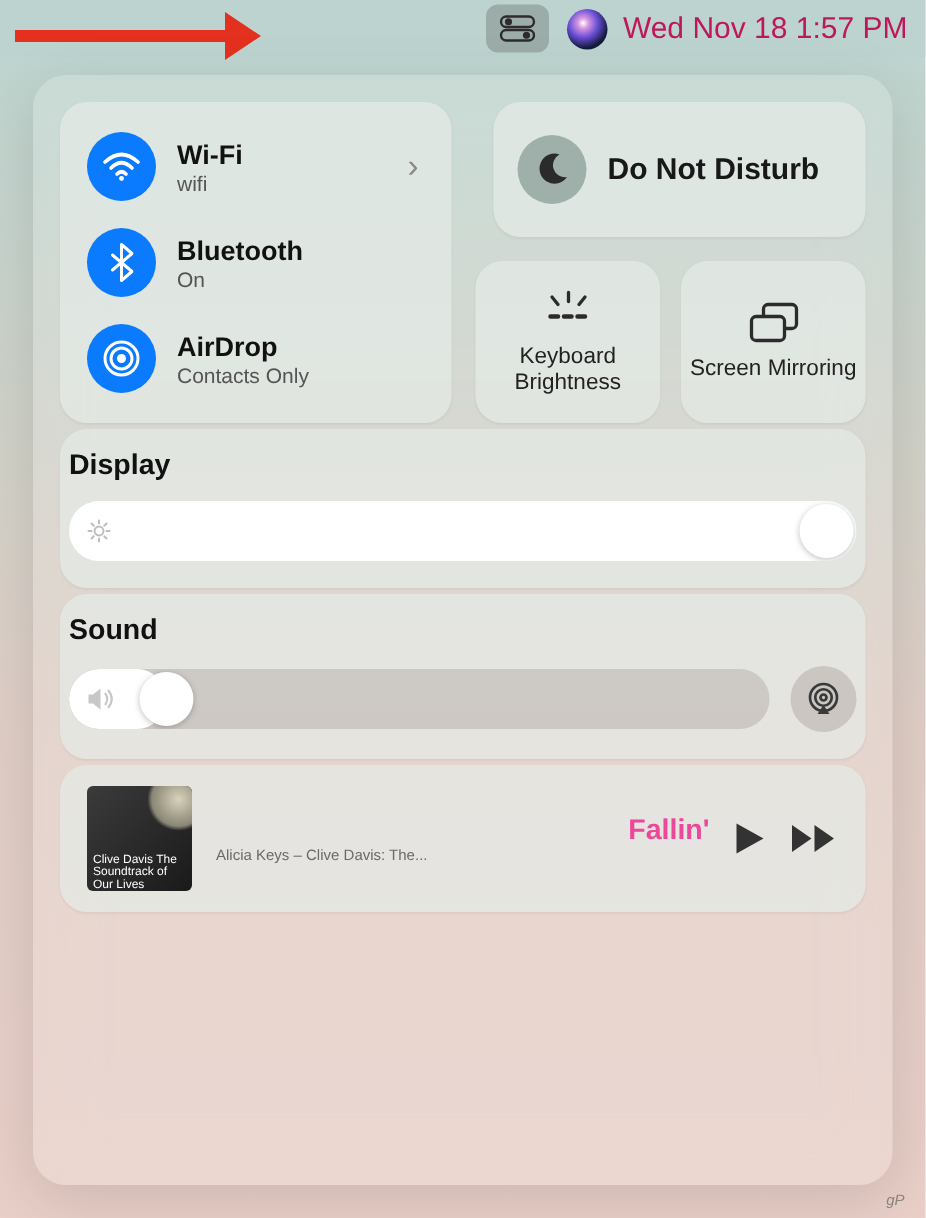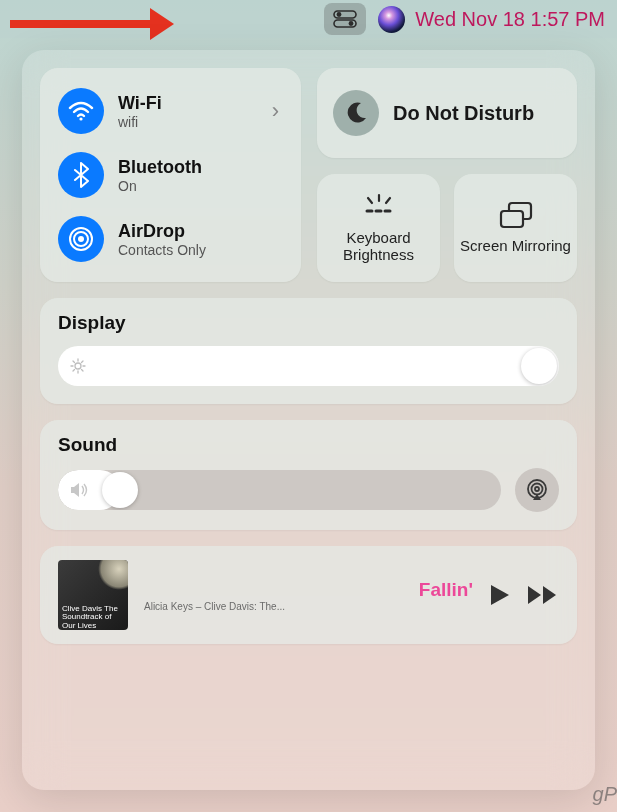--- a/index.html
+++ b/index.html
@@ -8,66 +8,66 @@
 
 .menubar { height: 38px; display: flex; align-items: center; justify-content: flex-end; padding: 0 12px; background: rgba(190,210,205,0.35); position: relative; }
 .menubar .datetime { font-size: 20px; color: #be185d; margin-left: 10px; }
 .menubar .siri { width: 27px; height: 27px; border-radius: 50%; background: radial-gradient(circle at 40% 35%, #ffffff 0%, #d597df 15%, #6a4fd6 40%, #131b3d 70%); margin-left: 4px; }
 .menubar .cc-btn { width: 42px; height: 32px; border-radius: 8px; background: rgba(60,60,60,0.26); display: flex; align-items: center; justify-content: center; margin-right: 8px; }
 .arrow { position: absolute; top: 8px; left: 10px; display: flex; align-items: center; }
 .arrow .shaft { width: 140px; height: 8px; background: #e4311f; }
 .arrow .head { width: 0; height: 0; border-top: 16px solid transparent; border-bottom: 16px solid transparent; border-left: 24px solid #e4311f; }
 
 
-.panel { position: absolute; top: 50px; left: 22px; right: 22px; bottom: 22px; border-radius: 22px; padding: 18px; background: rgba(255,255,255,0.15); backdrop-filter: blur(20px); box-shadow: 0 10px 40px rgba(0,0,0,0.12); display: flex; flex-direction: column; gap: 16px; }
+.panel { position: absolute; top: 50px; left: 22px; right: 22px; bottom: 22px; border-radius: 22px; padding: 18px; background: rgba(255,255,255,0.15); backdrop-filter: blur(20px); box-shadow: 0 10px 40px rgba(0,0,0,0.12); display: flex; flex-direction: column; gap: 4px; }
 
 .row { display: flex; gap: 16px; }
 .card { border-radius: 18px; background: rgba(228,234,230,0.72); box-shadow: 0 1px 2px rgba(0,0,0,0.05); }
 
 
 .connect { flex: 1; padding: 12px 10px; display: flex; flex-direction: column; gap: 2px; }
 .conn-item { display: flex; align-items: center; gap: 14px; padding: 8px 8px; border-radius: 12px; }
 .icon-circ { width: 46px; height: 46px; border-radius: 50%; background: #0a7aff; display: flex; align-items: center; justify-content: center; flex-shrink: 0; }
 .conn-text { display: flex; flex-direction: column; }
 .conn-title { font-size: 18px; font-weight: 600; color: #111; }
 .conn-sub { font-size: 14px; color: #555; }
 .chev { margin-left: auto; color: #888; font-size: 22px; padding-right: 4px; }
 
 
 .right-col { width: 260px; display: flex; flex-direction: column; gap: 16px; }
-.dnd { height: 90px; display: flex; align-items: center; gap: 14px; padding: 12px 16px; }
+.dnd { height: 90px; display: flex; align-items: center; gap: 14px; padding: 12px 16px; margin-left: 12px; }
 .dnd .moon { width: 46px; height: 46px; border-radius: 50%; background: #9fb0ab; display: flex; align-items: center; justify-content: center; }
 .dnd-title { font-size: 20px; font-weight: 600; color: #181818; line-height: 1.15; }
 .small-row { display: flex; gap: 14px; flex: 1; }
 .small-card { flex: 1; display: flex; flex-direction: column; align-items: center; justify-content: center; gap: 8px; padding: 10px 4px; }
 .small-label { font-size: 15px; color: #222; text-align: center; line-height: 1.15; }
 
 
-.section { padding: 14px 18px 18px; }
+.section { padding: 14px 6px 18px; }
 .section-title { font-size: 19px; font-weight: 600; color: #111; margin-bottom: 12px; }
 .slider-track { position: relative; height: 40px; border-radius: 20px; background: #ffffff; overflow: hidden; }
 .slider-track.dim { background: rgba(160,150,145,0.35); }
 .slider-fill { position: absolute; left: 0; top: 0; bottom: 0; background: #ffffff; border-radius: 20px; }
 .slider-thumb { position: absolute; top: 2px; width: 36px; height: 36px; border-radius: 50%; background: #fff; box-shadow: 0 1px 4px rgba(0,0,0,0.25); }
 .slider-icon { position: absolute; left: 12px; top: 50%; transform: translateY(-50%); color: #b8b8b8; }
 .sound-row { display: flex; align-items: center; gap: 14px; }
 .sound-row .slider-track { flex: 1; }
 .airplay-btn { width: 44px; height: 44px; border-radius: 50%; background: rgba(150,135,130,0.32); display: flex; align-items: center; justify-content: center; }
 
 
 .np { display: flex; align-items: center; gap: 16px; padding: 14px 18px; }
 .np .art { width: 70px; height: 70px; background: linear-gradient(135deg,#3b3b3b,#1a1a1a); border-radius: 4px; position: relative; overflow: hidden; }
 .np .art .lbl { position: absolute; bottom: 0; left: 4px; right: 4px; font-size: 8px; color: #fff; line-height: 1.05; }
 .np .art .corner { position:absolute; top:0; right:0; width:30px; height:30px; background: radial-gradient(circle at 70% 30%, #d8d2bc 0%, #8a8675 60%, transparent 70%); }
 .np-info { flex: 1; min-width: 0; }
 .np-title { font-size: 19px; font-weight: 600; color: #ec4899; text-align: right; }
 .np-artist { font-size: 10px; color: #6a6a6a; white-space: nowrap; overflow: hidden; text-overflow: ellipsis; }
 .np-ctrl { display: flex; align-items: center; gap: 16px; color: #323232; }
 
-.watermark { position: absolute; bottom: 6px; right: 0; font-size: 20px; color: rgba(80,80,80,0.6); font-style: italic; }
+.watermark { position: absolute; bottom: 6px; right: 14px; font-size: 10px; color: rgba(80,80,80,0.6); font-style: italic; }
 
 svg { display: block; }
 </style>
 </head>
 <body>
 
 <div class="menubar">
   <div class="arrow">
     <div class="shaft"></div>
       <div class="head"></div>

